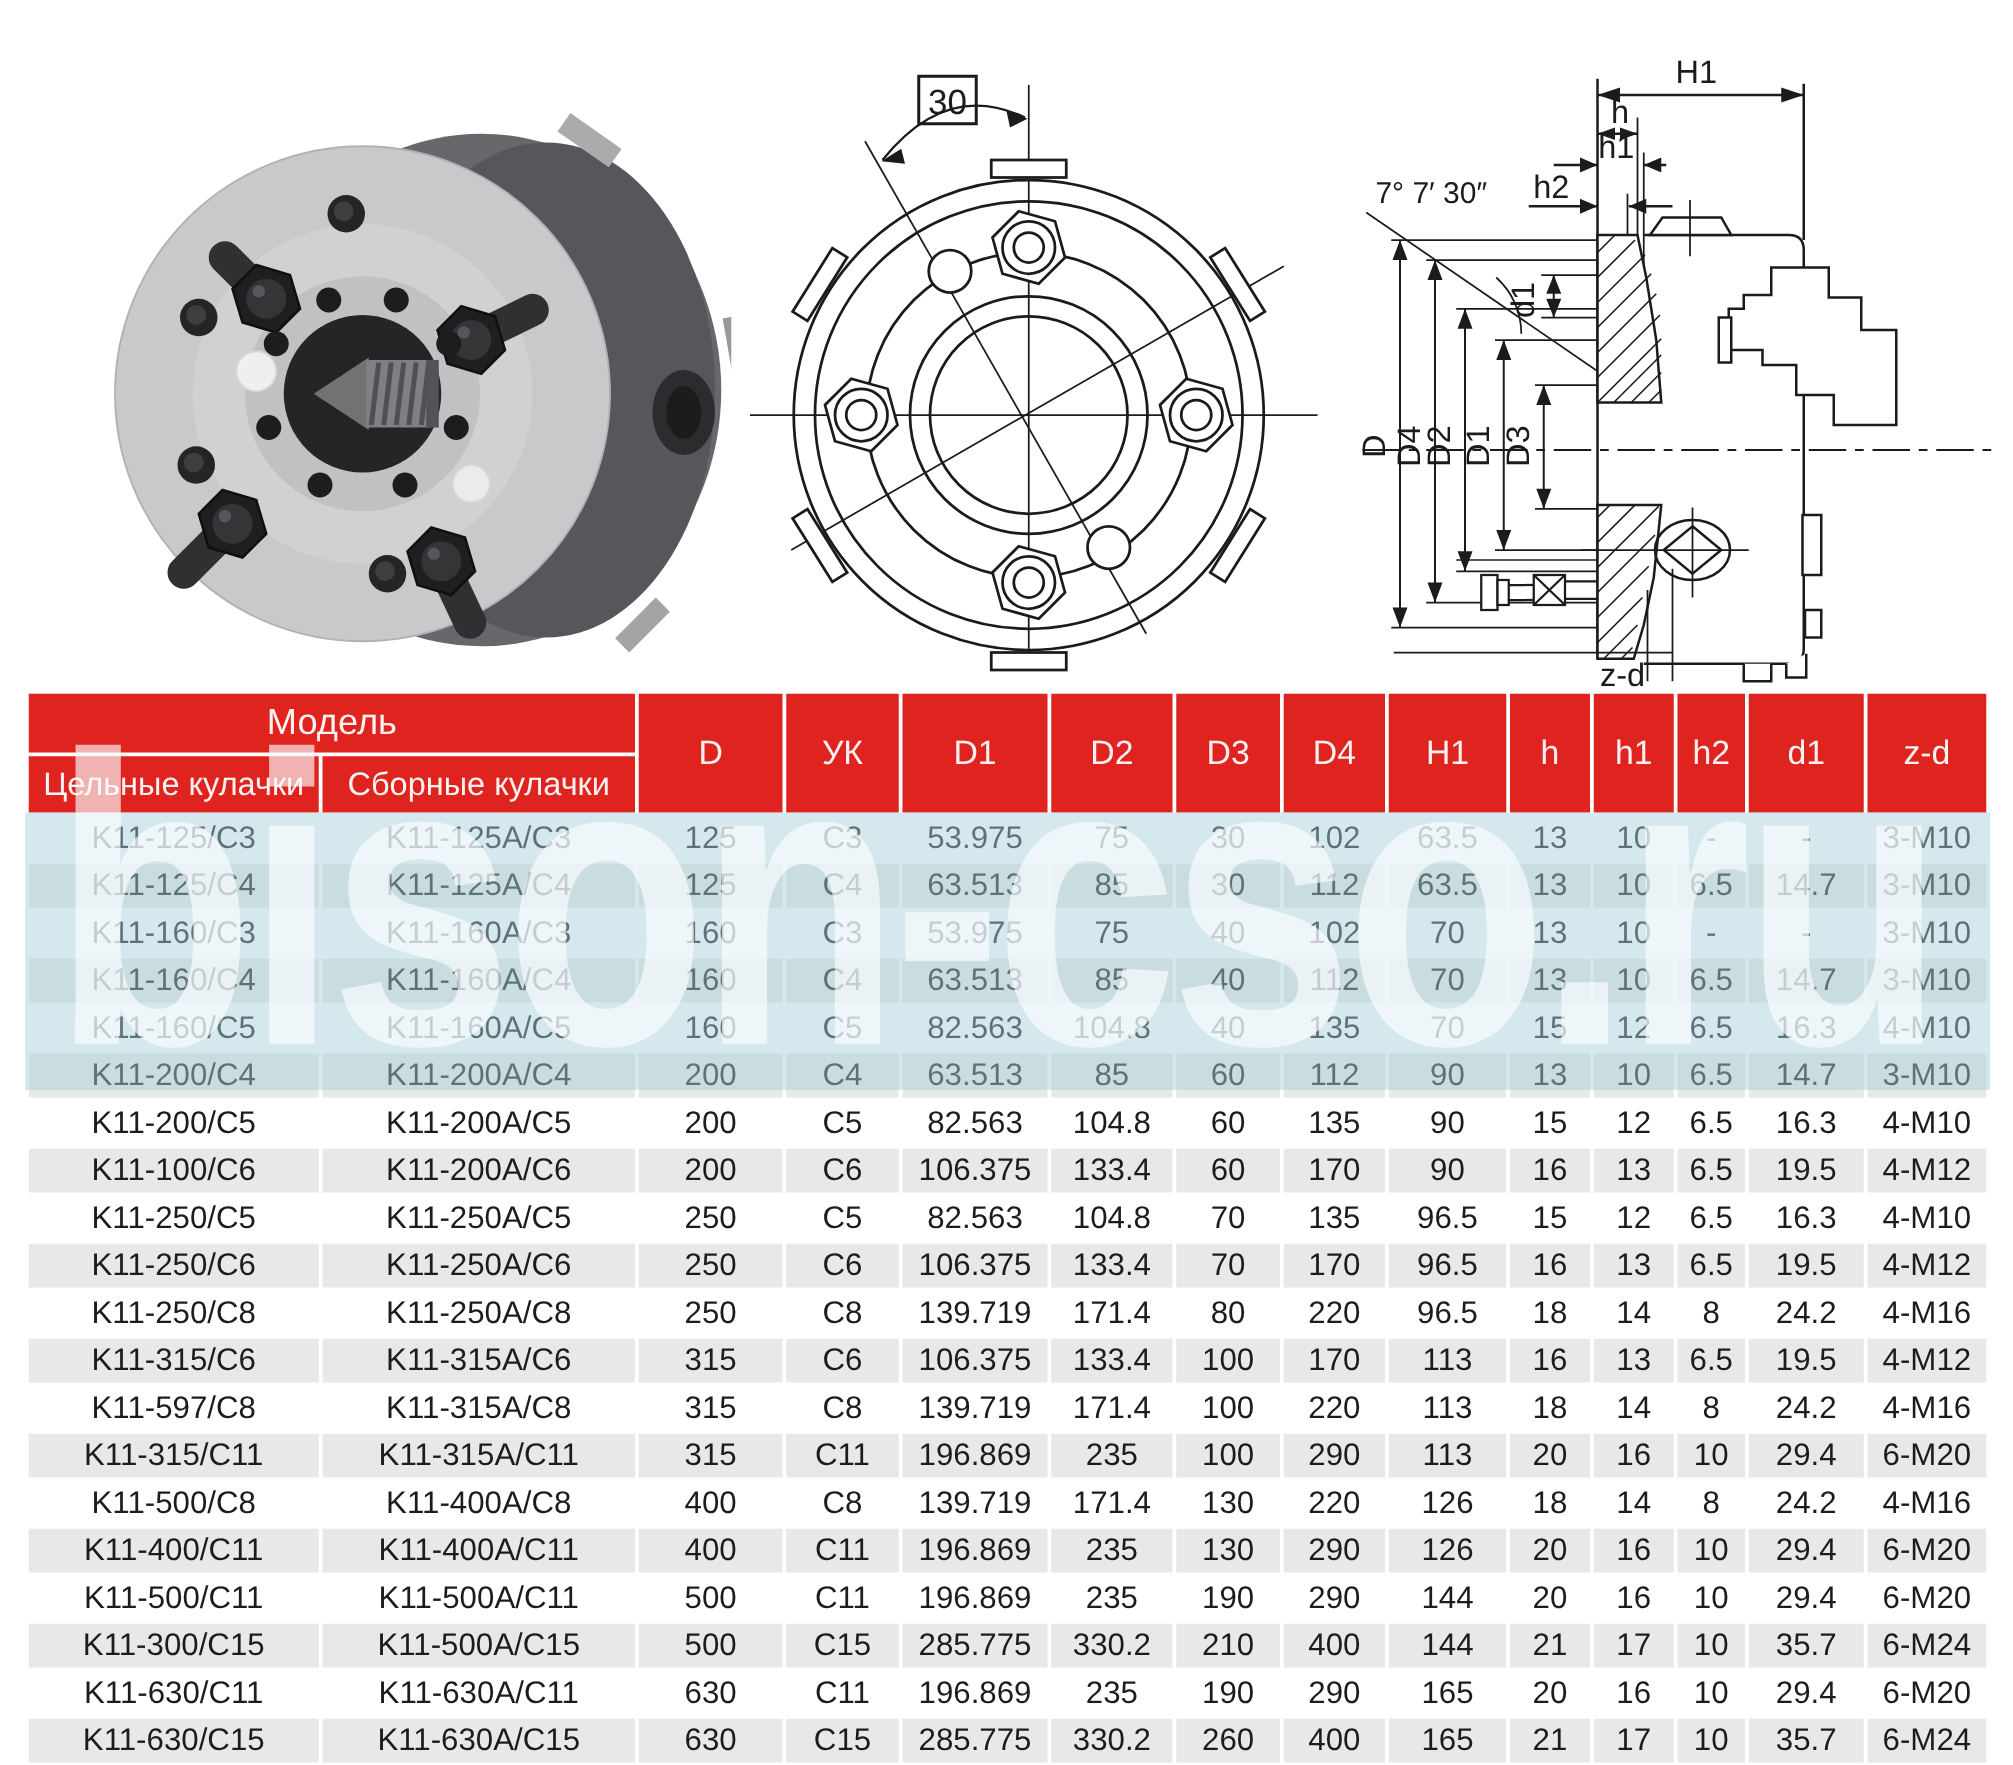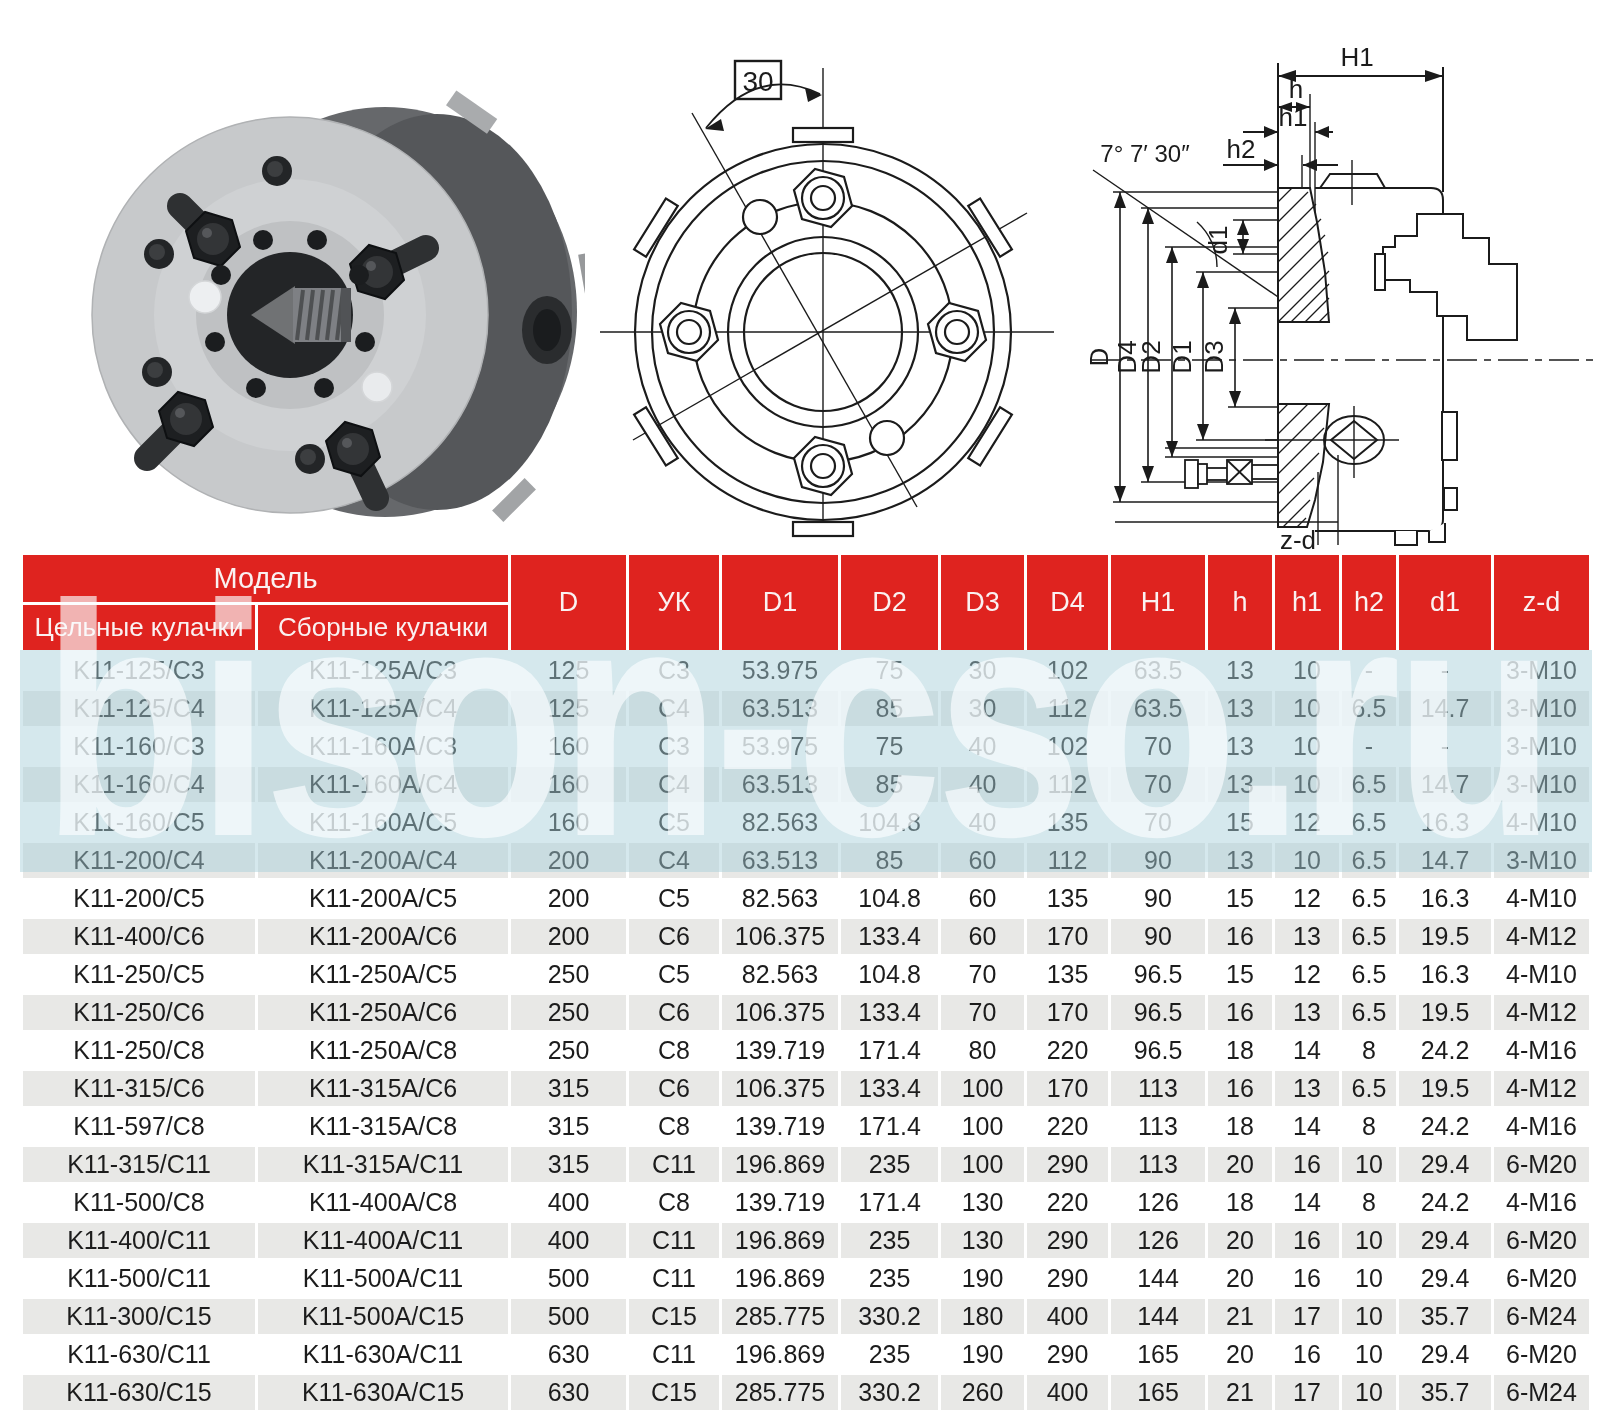--- a/index.html
+++ b/index.html
@@ -472,21 +472,21 @@
     <td>135</td>
     <td>90</td>
     <td>15</td>
     <td>12</td>
     <td>6.5</td>
     <td>16.3</td>
     <td>4-M10</td>
   </tr>
 
   <tr>
-    <td>K11-400/C6</td>
+    <td>K11-100/C6</td>
     <td>K11-200A/C6</td>
     <td>200</td>
     <td>C6</td>
     <td>106.375</td>
     <td>133.4</td>
     <td>60</td>
     <td>170</td>
     <td>90</td>
     <td>16</td>
     <td>13</td>
@@ -648,21 +648,21 @@
     <td>6-M20</td>
   </tr>
 
   <tr>
     <td>K11-300/C15</td>
     <td>K11-500A/C15</td>
     <td>500</td>
     <td>C15</td>
     <td>285.775</td>
     <td>330.2</td>
-    <td>180</td>
+    <td>210</td>
     <td>400</td>
     <td>144</td>
     <td>21</td>
     <td>17</td>
     <td>10</td>
     <td>35.7</td>
     <td>6-M24</td>
   </tr>
 
   <tr>

